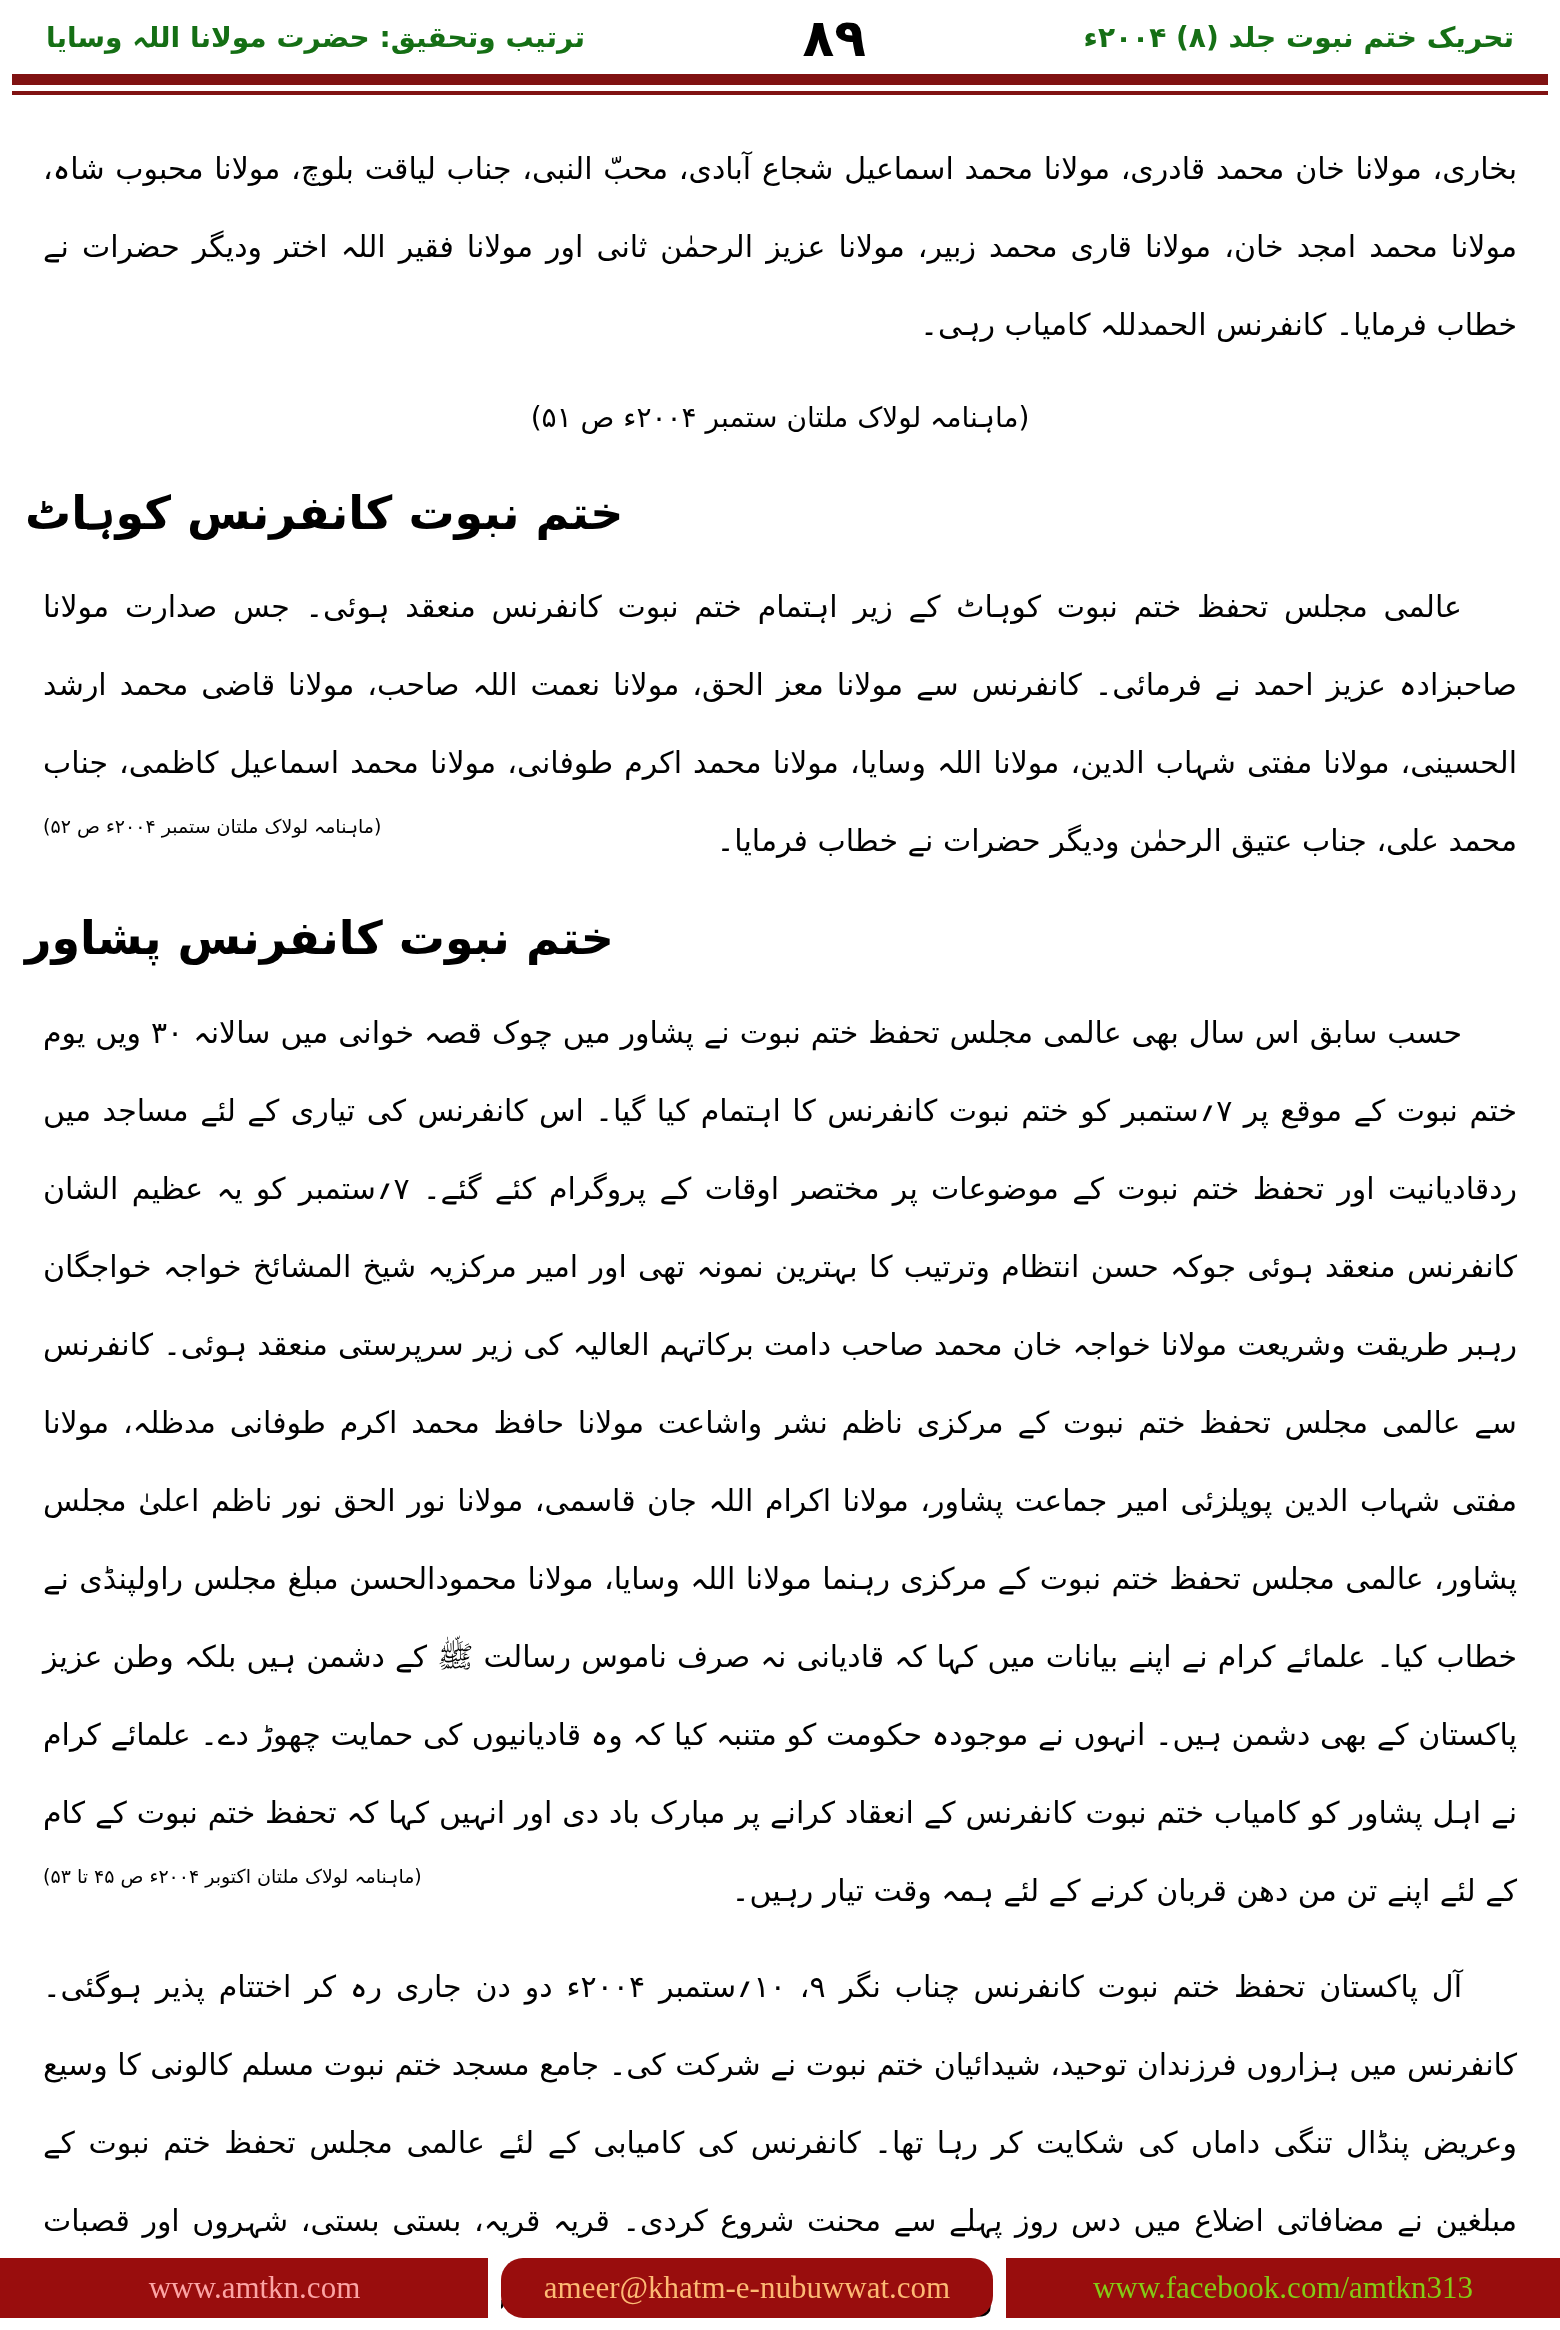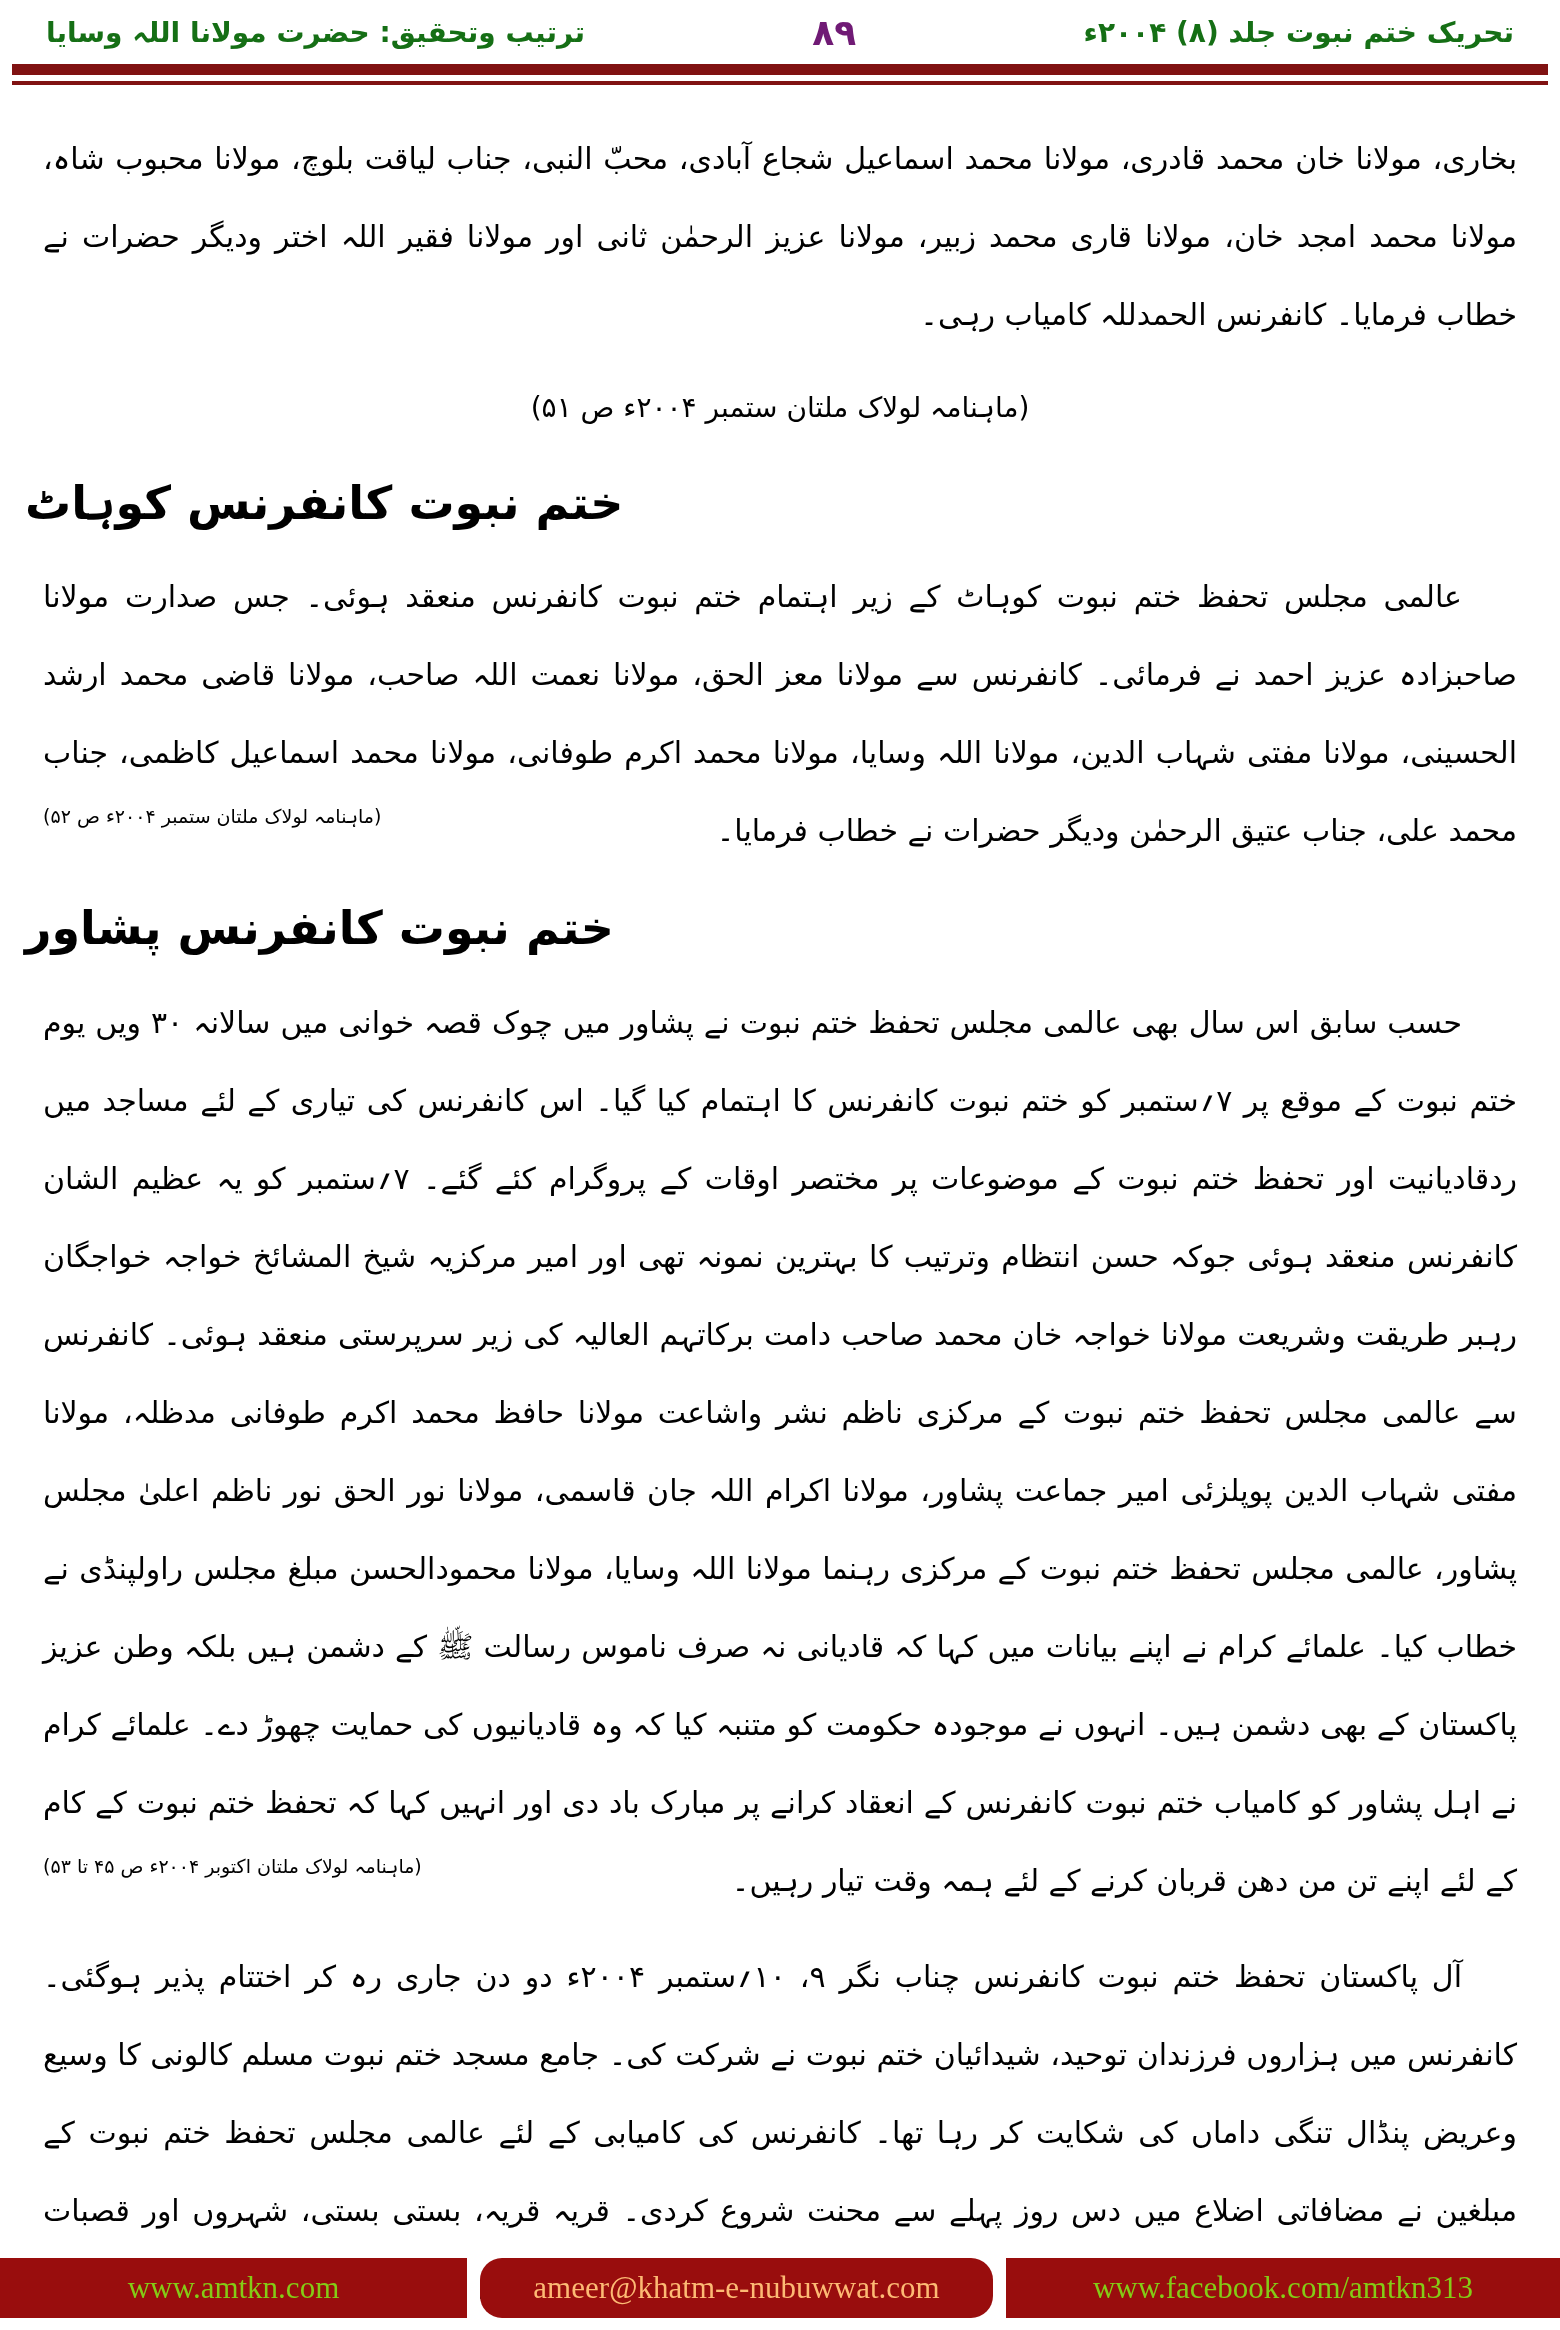--- a/index.html
+++ b/index.html
@@ -16,21 +16,21 @@
   .header {
     display:flex; justify-content:space-between; align-items:center;
     padding:11.8px 46px 5px 46px;
     direction:rtl;
   }
   .header-title {
     color:#156f15; font-weight:bold; font-size:28px; line-height:1.5;
     white-space:nowrap;
   }
   .page-number {
-    color:#701a75; font-weight:bold; font-size:36px; line-height:1;
+    color:#000000; font-weight:bold; font-size:52px; line-height:1;
     padding:0 8.4px;
   }
   
   .rule-wrap { padding:5px 11.8px 0 11.8px; }
   .rule-thick { height:11px; background:#801212; }
   .rule-gap { height:5.9px; background:#ffffff; }
   .rule-thin { height:4.2px; background:#801212; }
   
   .body {
     padding:17px 25px 0 25px;
@@ -61,21 +61,21 @@
     direction:ltr;
   }
   .footer-seg {
     background:#990d0d; height:60px;
     display:flex; align-items:center; justify-content:center;
     font-family:"Liberation Serif", serif;
     font-size:31px;
     white-space:nowrap;
   }
   .seg-gap { width:12.6px; background:#ffffff; height:60px; }
-  .seg-left  { width:467px; color:#84cc16; }
+  .seg-left  { width:467px; color:#fca5a5;padding-left:21px; }
   .seg-mid   { flex:1;      color:#fdba74;border-radius:22px; }
   .seg-right { width:554px; color:#84cc16; }
 </style>
 </head>
 <body>
 
 <div class="page">
 
   <div class="header">
     <div class="header-title">تحریک ختم نبوت جلد (۸) ۲۰۰۴ء</div>

